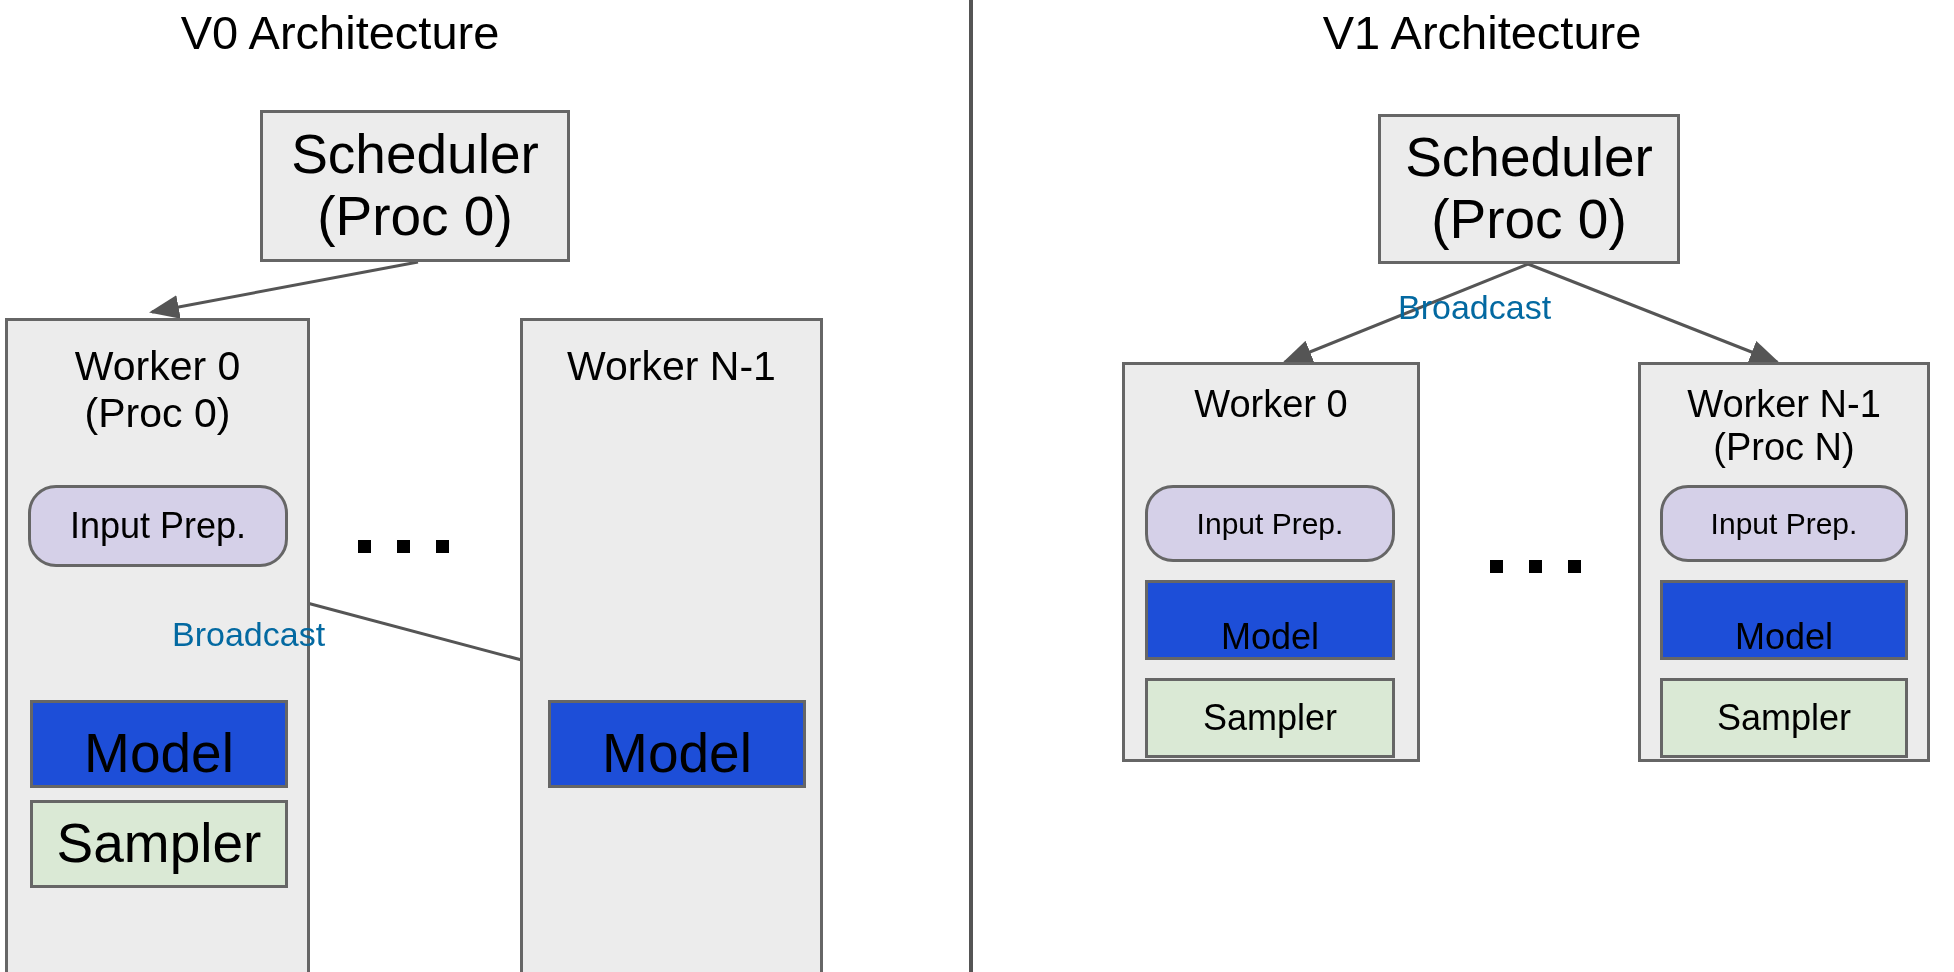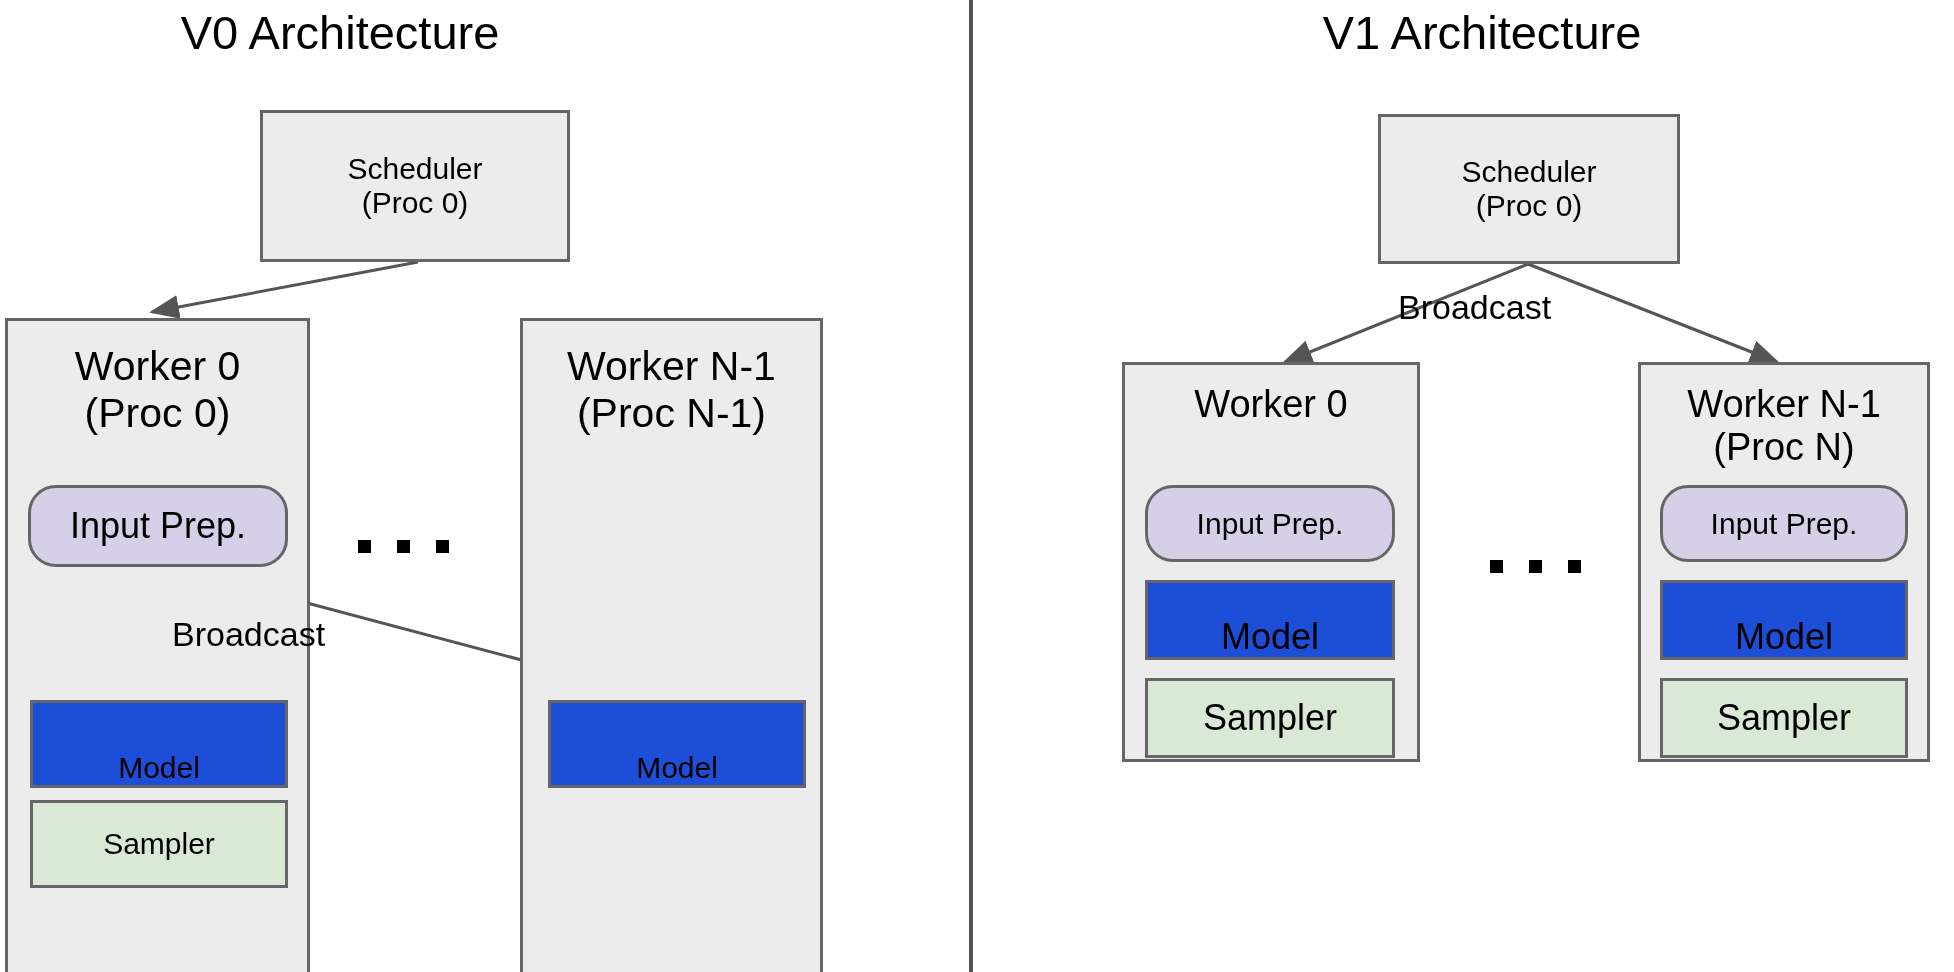--- a/index.html
+++ b/index.html
@@ -47,21 +47,21 @@
     text-align: center;
     font-size: 47px;
     font-weight: 400;
     color: #000000;
     white-space: nowrap;
   }
 
   .label {
     position: absolute;
     font-size: 34px;
-    color: #000000;
+    color: #0369a1;
     white-space: nowrap;
   }
 
   .dots {
     position: absolute;
     display: flex;
     gap: 26px;
     align-items: center;
   }
   .dots i {
@@ -80,21 +80,21 @@
     position: absolute;
     left: 0;
     top: 0;
     width: 1954px;
     height: 972px;
     overflow: visible;
     pointer-events: none;
   }
 
   
-  .t-big   { font-size: 30px; }
+  .t-big   { font-size: 55px; }
   .t-mid   { font-size: 36px; }
   .t-small { font-size: 30px; }
 
   .panel-heading {
     position: absolute;
     left: 0;
     right: 0;
     text-align: center;
     font-size: 41px;
     line-height: 1.14;
@@ -156,21 +156,20 @@
 
   <div class="dots" style="left:358px; top:540px;">
     <i></i>
     <i></i>
     <i></i>
   </div>
 
   <div class="panel" style="left:520px; top:318px; width:303px; height:660px;">
     <div class="panel-heading" style="top:22px;">
       <div>Worker N-1</div>
-      <div>(Proc N-1)</div>
     </div>
   </div>
 
   <div class="node cream t-big" style="left:548px; top:700px; width:258px; height:88px;">
     <span>Model</span>
   </div>
 
   <div class="divider" style="left:969px; top:0; width:4px; height:972px;"></div>
 
   <div class="title" style="left:1132px; top:5px; width:700px;">V1 Architecture</div>

